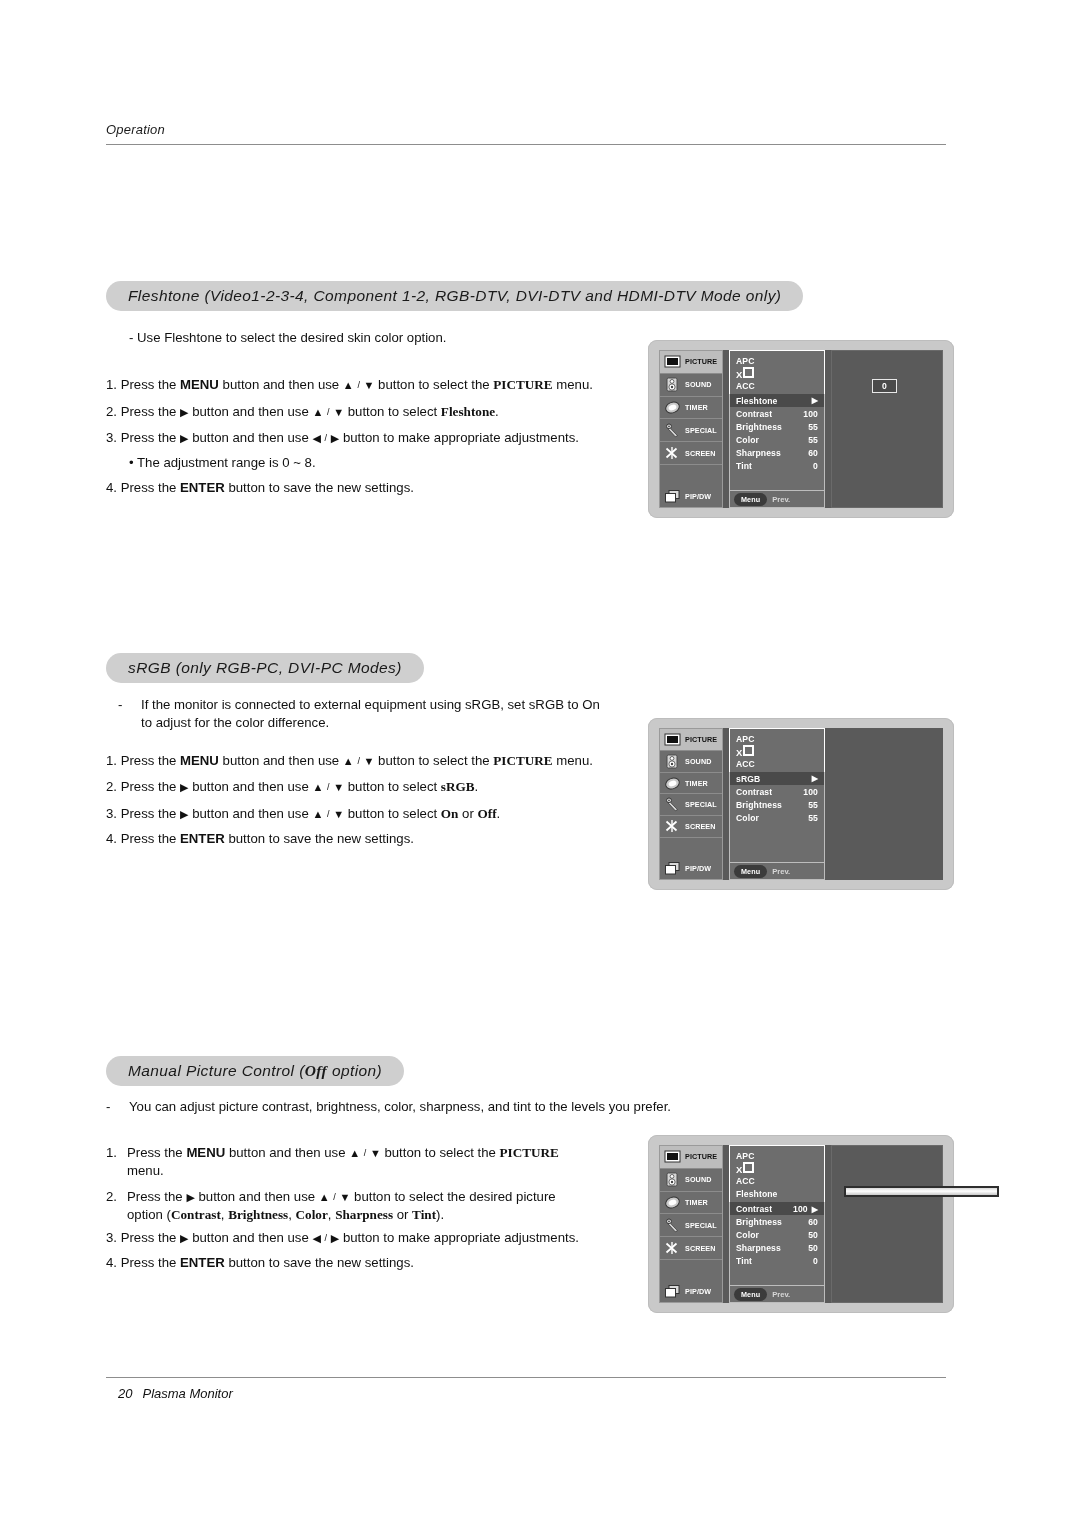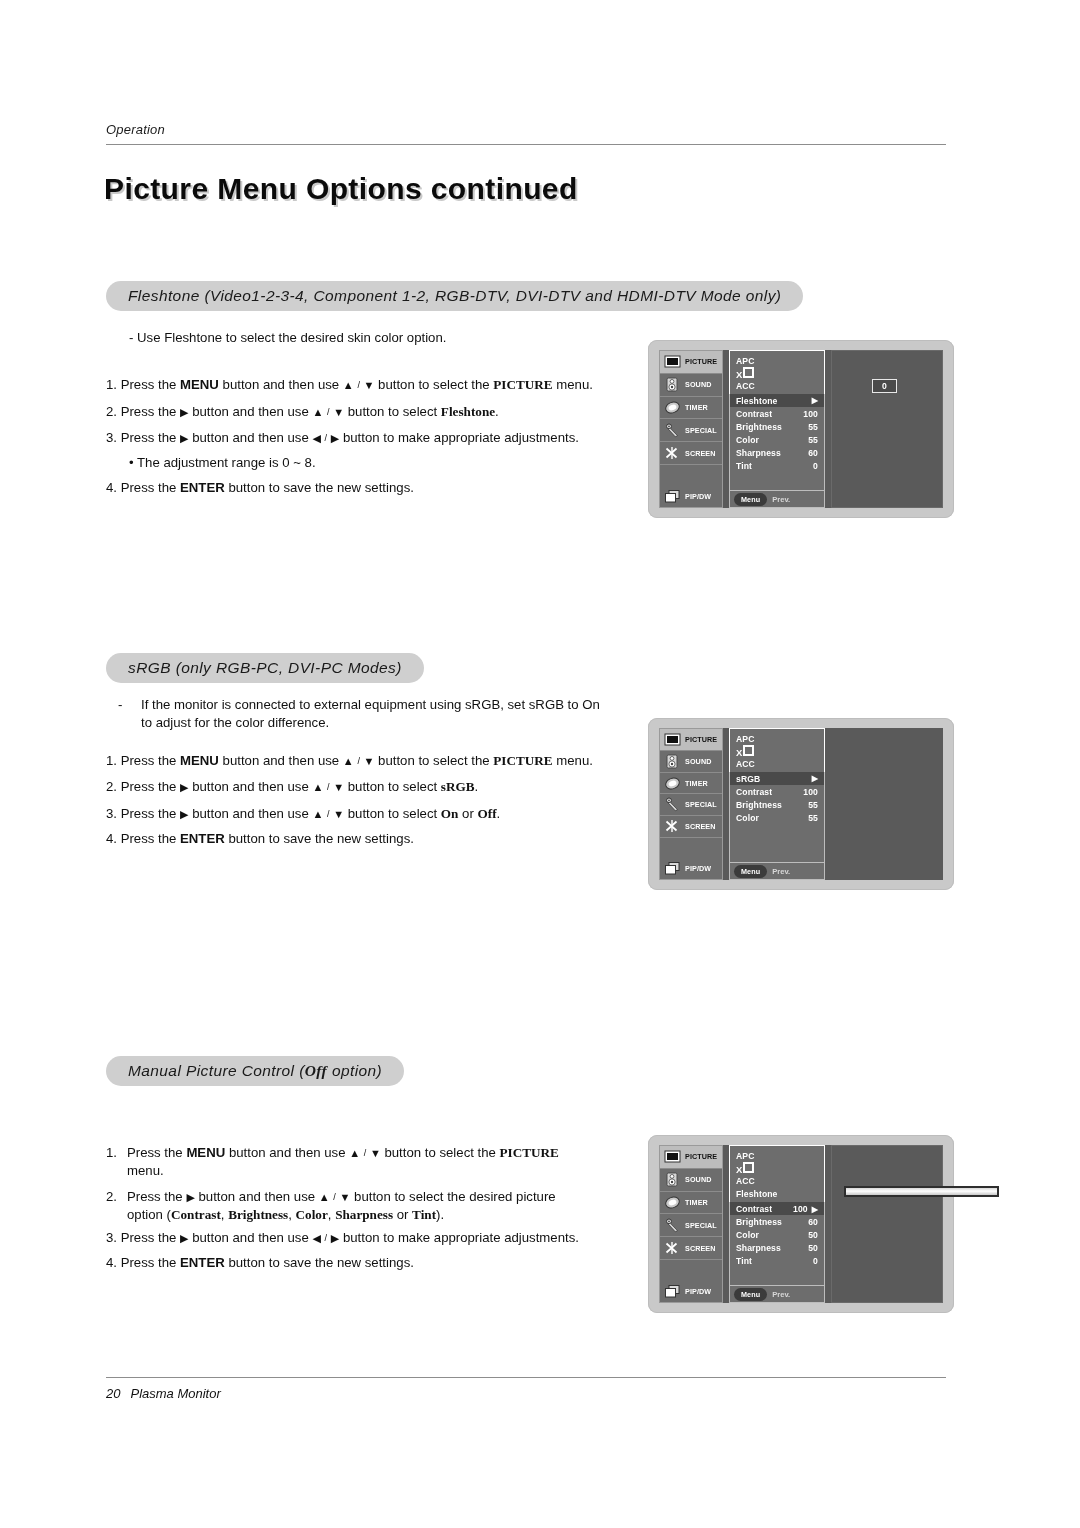--- a/index.html
+++ b/index.html
@@ -103,30 +103,29 @@
            color:#ffffff;line-height:17px;}
   .optlist .ck{display:inline-block;width:13px;}
   .slider{position:absolute;left:12px;top:40px;width:155px;height:11px;
           border:2px solid #2e2e2e;box-sizing:border-box;
           background:linear-gradient(180deg,#d6d6d6 0%,#ffffff 45%,#c9c9c9 100%);}
 
   
   .ftr-rule{position:absolute;left:106px;top:1377px;width:840px;height:1px;
             background:#8d8d8d;}
   .ftr{position:absolute;left:106px;top:1386px;font-style:italic;font-size:13px;}
-  .ftr .num{margin-right:10px;}
+  .ftr .num{margin-right:10px;margin-left:12px;}
 </style>
 </head>
 <body>
 
 <div class="page">
 
   <div class="hdr-label">Operation</div>
   <div class="hdr-rule"></div>
-  <div class="page-title">Picture Menu Options continued</div>
 
   <div class="pill" id="pill1" style="left:106px;top:281px;">
     <span>Fleshtone (Video1-2-3-4, Component 1-2, RGB-DTV, DVI-DTV and HDMI-DTV Mode only)</span>
   </div>
 
   <div class="txt" style="left:129px;top:331px;">-   Use Fleshtone to select the desired skin color option.</div>
   <div class="txt" style="left:106px;top:378px;">
     1. Press the <b>MENU</b> button and then use <span class="arw">▲</span> <span class="slash">/</span> <span class="arw">▼</span> button to select the <b class="ser">PICTURE</b> menu.
   </div>
   <div class="txt" style="left:106px;top:405px;">
@@ -352,20 +351,23 @@
         </div>
       </div>
 
     </div>
   </div>
 
   <div class="pill" style="left:106px;top:1056px;">
     <span>Manual Picture Control (<b class="ser">Off</b> option)</span>
   </div>
 
+  <div class="txt" style="left:106px;top:1100px;">
+    <span style="display:inline-block;width:23px;">-</span>You can adjust picture contrast, brightness, color, sharpness, and tint to the levels you prefer.
+  </div>
 
   <div class="txt wrap" style="left:106px;top:1144px;width:532px;text-align:justify;">
     <span style="display:inline-block;width:21px;">1.</span>Press the <b>MENU</b> button and then use <span class="arw">▲</span> <span class="slash">/</span> <span class="arw">▼</span> button to select the <b class="ser">PICTURE</b><br>
     <span style="display:inline-block;width:21px;"></span>menu.
   </div>
 
   <div class="txt wrap" style="left:106px;top:1188px;width:532px;">
     <span style="display:inline-block;width:21px;">2.</span>Press the <span class="arw">▶</span> button and then use <span class="arw">▲</span> <span class="slash">/</span> <span class="arw">▼</span> button to select the desired picture<br>
     <span style="display:inline-block;width:21px;"></span>option (<b class="ser">Contrast</b>, <b class="ser">Brightness</b>, <b class="ser">Color</b>, <b class="ser">Sharpness</b> or <b class="ser">Tint</b>).
   </div>

